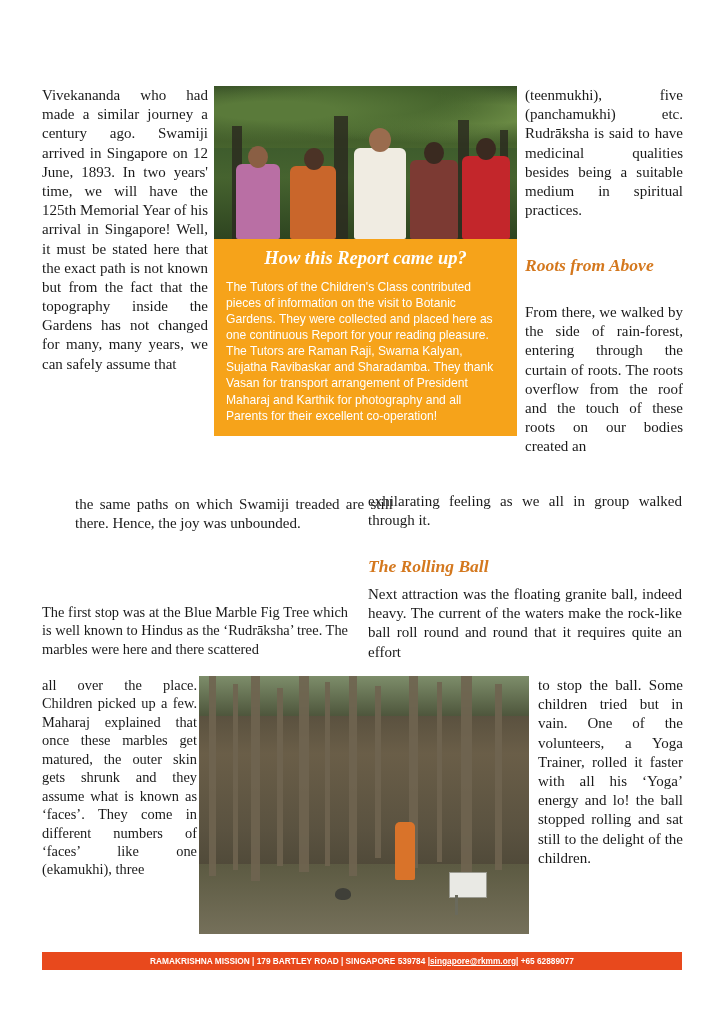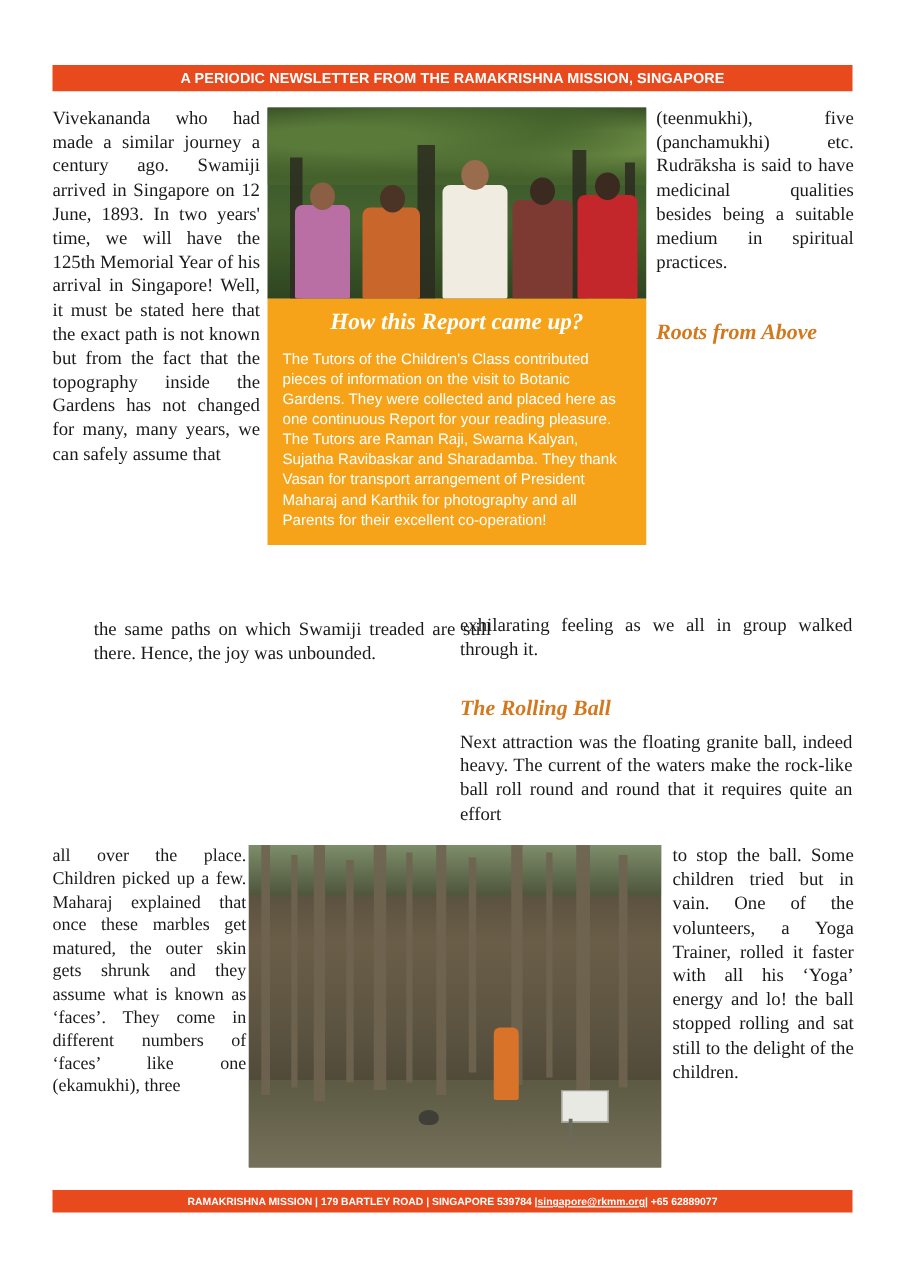--- a/index.html
+++ b/index.html
@@ -216,23 +216,20 @@
     line-height: 1.33;
     padding: 4px 12px 12px 12px;
     text-align: left;
   }
 </style>
 </head>
 <body>
 
 <div class="page">
 
-  <div class="header-banner">
-    <span>A PERIODIC NEWSLETTER FROM THE RAMAKRISHNA MISSION, SINGAPORE</span>
-  </div>
 
   <div class="col-text" id="left-col-top">Vivekananda who had made a similar journey a century ago.  Swamiji arrived in Singapore on 12 June, 1893. In two years' time, we will have the 125th Memorial Year of his arrival in Singapore! Well, it must be stated here that the exact path is not known but from the fact that the topography inside the Gardens has not changed for many, many years, we can safely assume that</div>
 
   <div class="photo" id="photo-top">
     <div class="p1-canopy"></div>
     <div class="p1-trunk" style="left:18px; top:40px; width:10px; height:113px;"></div>
     <div class="p1-trunk" style="left:120px; top:30px; width:14px; height:123px;"></div>
     <div class="p1-trunk" style="left:244px; top:34px; width:11px; height:119px;"></div>
     <div class="p1-trunk" style="left:286px; top:44px; width:8px; height:109px;"></div>
 
@@ -253,24 +250,26 @@
   </div>
 
   <div id="callout">
     <div class="callout-title">How this Report came up?</div>
     <div class="callout-body">The Tutors of the Children's Class contributed pieces of information on the visit to Botanic Gardens. They were collected and placed here as one continuous Report for your reading pleasure. The Tutors are Raman Raji, Swarna Kalyan, Sujatha Ravibaskar and Sharadamba. They thank Vasan for transport arrangement of President Maharaj and Karthik for  photography and all Parents for their excellent co-operation!</div>
   </div>
 
   <div class="col-text" id="right-col-top">(teenmukhi), five (panchamukhi) etc. Rudrāksha is said to have medicinal qualities besides being a suitable medium in spiritual practices.</div>
 
   <div class="heading" id="heading-roots">Roots from Above</div>
+  <div class="col-text" id="right-col-roots">From there, we walked by the side of rain-forest, entering through the curtain of roots. The roots overflow from the roof and the touch of these roots on our bodies created an</div>
   <div class="col-text" id="right-col-exhil">exhilarating feeling as we all in group walked through it.</div>
 
   <div class="col-text" id="full-width-para">the same paths on which Swamiji treaded are still there. Hence, the joy was unbounded.</div>
 
+  <div class="col-text" id="left-col-marbles">The first stop was at the Blue Marble Fig Tree which is well known to Hindus as the ‘Rudrāksha’ tree. The marbles were here and there scattered</div>
   <div class="col-text" id="left-col-marbles-narrow">all over the place. Children picked up a few. Maharaj explained that once these marbles get matured, the outer skin gets shrunk and they assume what is known as ‘faces’. They come in different numbers of ‘faces’ like one (ekamukhi), three</div>
 
   <div class="heading" id="heading-rolling-ball">The Rolling Ball</div>
   <div class="col-text" id="right-col-ball">Next attraction was the floating granite ball, indeed heavy. The current of the waters make the rock-like ball roll round and round that it requires quite an effort</div>
   <div class="col-text" id="right-col-ball-narrow">to stop the ball. Some children tried but in vain. One of the volunteers, a Yoga Trainer, rolled it faster with all his ‘Yoga’ energy and lo! the ball stopped rolling and sat still to the delight of the children.</div>
 
   <div class="photo" id="photo-bottom">
     <div class="p2-sky"></div>
     <div class="p2-ground"></div>
     <div class="p2-root" style="left:10px; top:0px; width:7px; height:200px;"></div>

